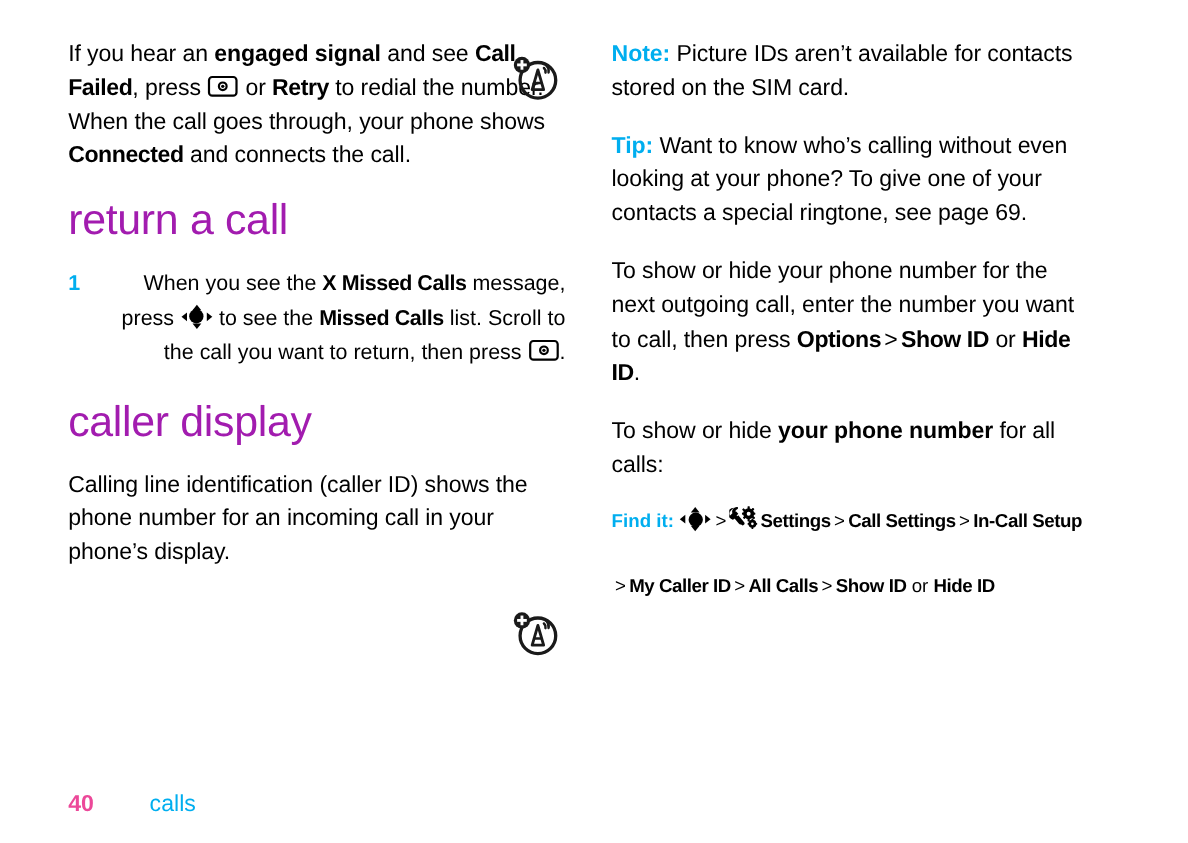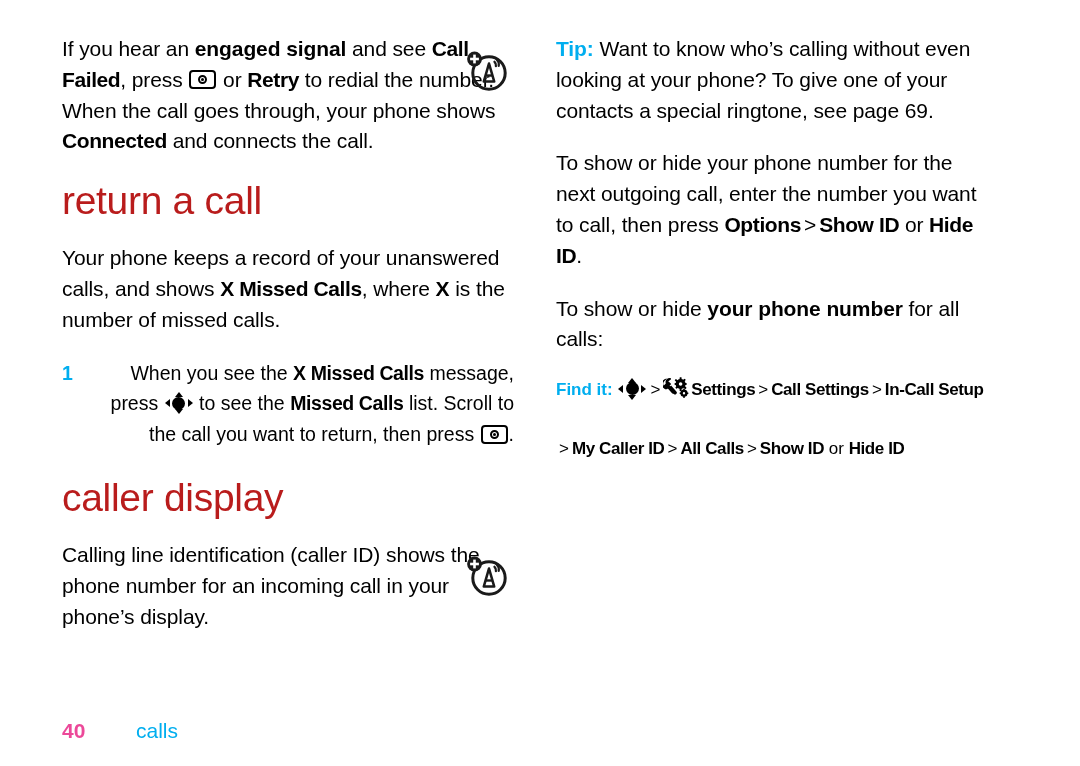--- a/index.html
+++ b/index.html
@@ -32,21 +32,21 @@
   p.body {
     font-size: 21px;
     line-height: 30.8px;
     margin: 0 0 22px 0;
     letter-spacing: -0.1px;
     font-weight: 400;
   }
   p.tight { margin-bottom: 20px; }
 
   h2.heading {
-    color: #b91c1c;
+    color: #a21caf;
     font-size: 39px;
     font-weight: 400;
     line-height: 44px;
     margin: 20px 0 20px 0;
     letter-spacing: -0.3px;
   }
   h2.heading-2 { margin-top: 26px; }
 
   
   .ui {
@@ -207,36 +207,36 @@
 <body>
 
 <div class="page">
 
   <div class="col col-left">
 
     <p class="body"><span>If you hear an </span><span class="b">engaged signal</span><span> and see </span><span class="ui">Call Failed</span><span>, press </span><span class="ico ico-select"></span><span> or </span><span class="ui">Retry</span><span> to redial the number. When the call goes through, your phone shows </span><span class="ui">Connected</span><span> and connects the call.</span></p>
 
     <h2 class="heading">return a call</h2>
 
-    <p class="body"><span>Your phone keeps a record of your unanswered calls, and shows </span><span class="ui">X Missed Calls</span><span>, where </span><span class="b">X</span><span> is the number of missed calls.</span></p>
 
     <div class="step">
       <div class="step-num">1</div>
       <div class="step-text"><span>When you see the </span><span class="ui">X Missed Calls</span><span> message, press </span><span class="ico ico-nav"><i class="up"></i><i class="down"></i><i class="left"></i><i class="right"></i><span class="dot"></span></span><span> to see the </span><span class="ui">Missed Calls</span><span> list. Scroll to the call you want to return, then press </span><span class="ico ico-select"></span><span>.</span></div>
     </div>
 
     <h2 class="heading heading-2">caller display</h2>
 
     <p class="body"><span class="it">Calling line identification</span><span> (caller ID) shows the phone number for an incoming call in your phone’s display.</span></p>
 
   </div>
 
   <div class="col col-right">
 
 
+    <p class="body"><span class="blue-b">Note:</span><span> Picture IDs aren’t available for contacts stored on the SIM card.</span></p>
 
     <p class="body"><span class="blue-b">Tip:</span><span> Want to know who’s calling without even looking at your phone? To give one of your contacts a special ringtone, see page 69.</span></p>
 
     <p class="body"><span>To show or hide your phone number for the next outgoing call, enter the number you want to call, then press </span><span class="ui">Options</span><span class="gt">&gt;</span><span class="ui">Show ID</span><span> or </span><span class="ui">Hide ID</span><span>.</span></p>
 
     <p class="body tight"><span>To show or hide </span><span class="b">your phone number</span><span> for all calls:</span></p>
 
     <p class="findit"><span class="blue-b">Find it:</span><span>&nbsp;</span><span class="ico ico-nav"><i class="up"></i><i class="down"></i><i class="left"></i><i class="right"></i><span class="dot"></span></span><span class="gt">&gt;</span><span class="ico ico-settings"><svg width="26" height="22" viewBox="0 0 26 22" xmlns="http://www.w3.org/2000/svg">
             <g fill="#000">
               <path d="M17.6 2.0a5.0 5.0 0 1 0 0 10.0 5.0 5.0 0 0 0 0-10.0zm0 3.2a1.8 1.8 0 1 1 0 3.6 1.8 1.8 0 0 1 0-3.6z"></path>

